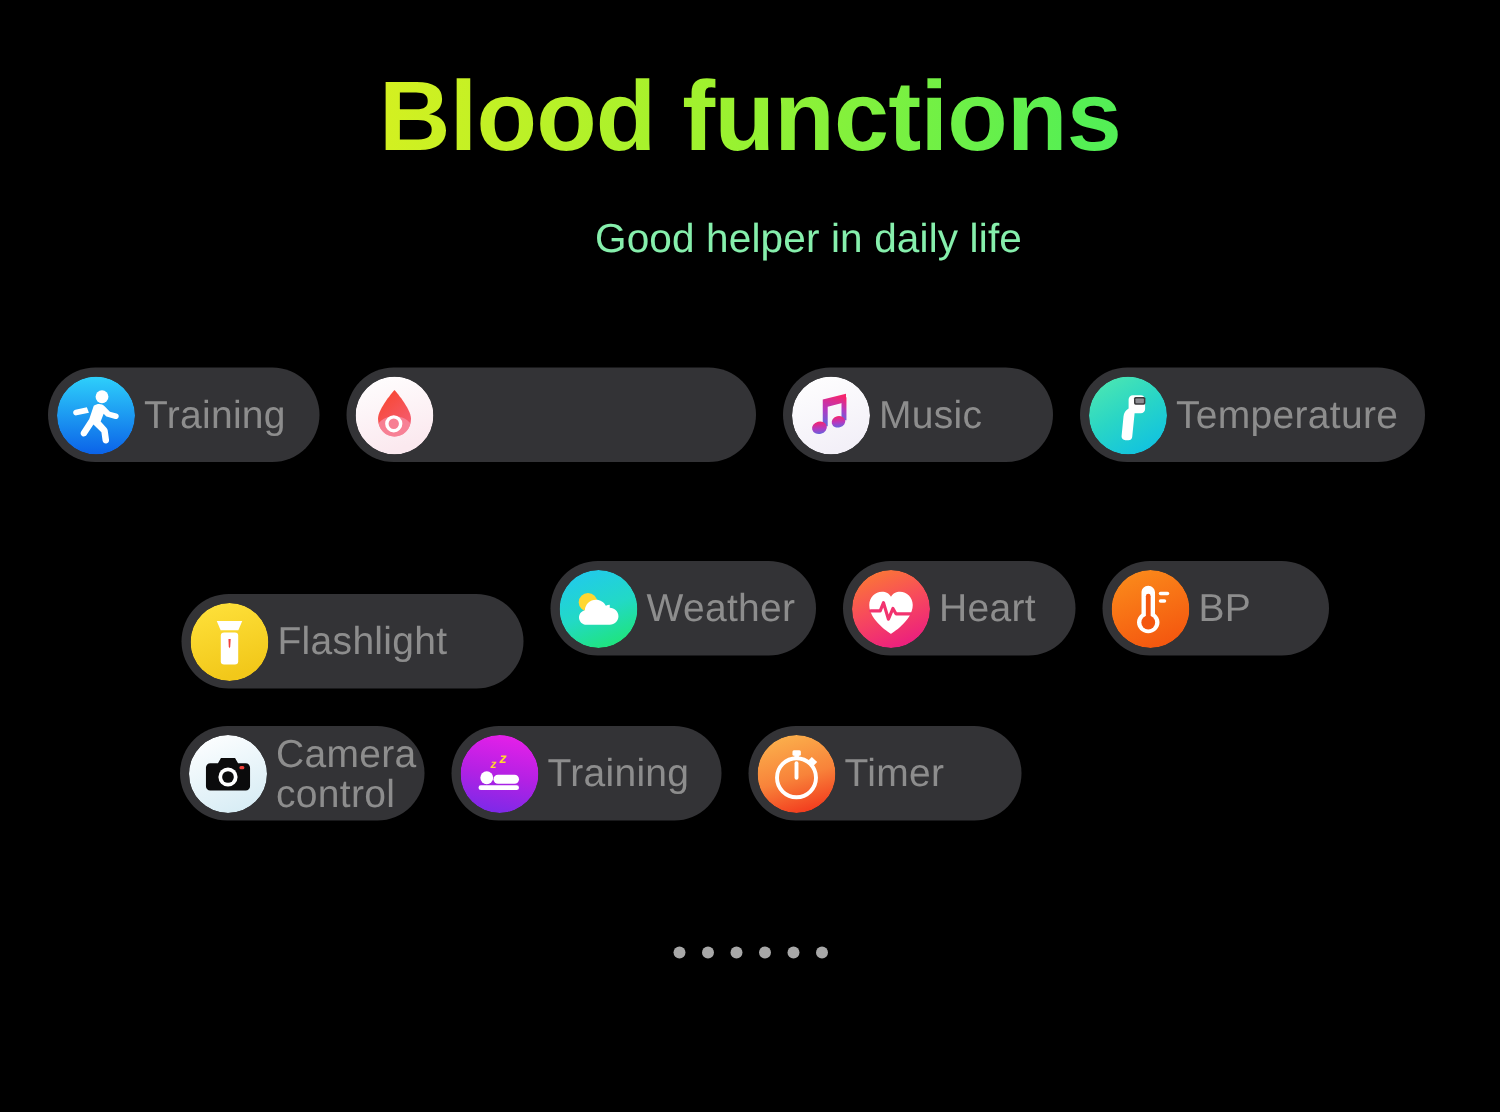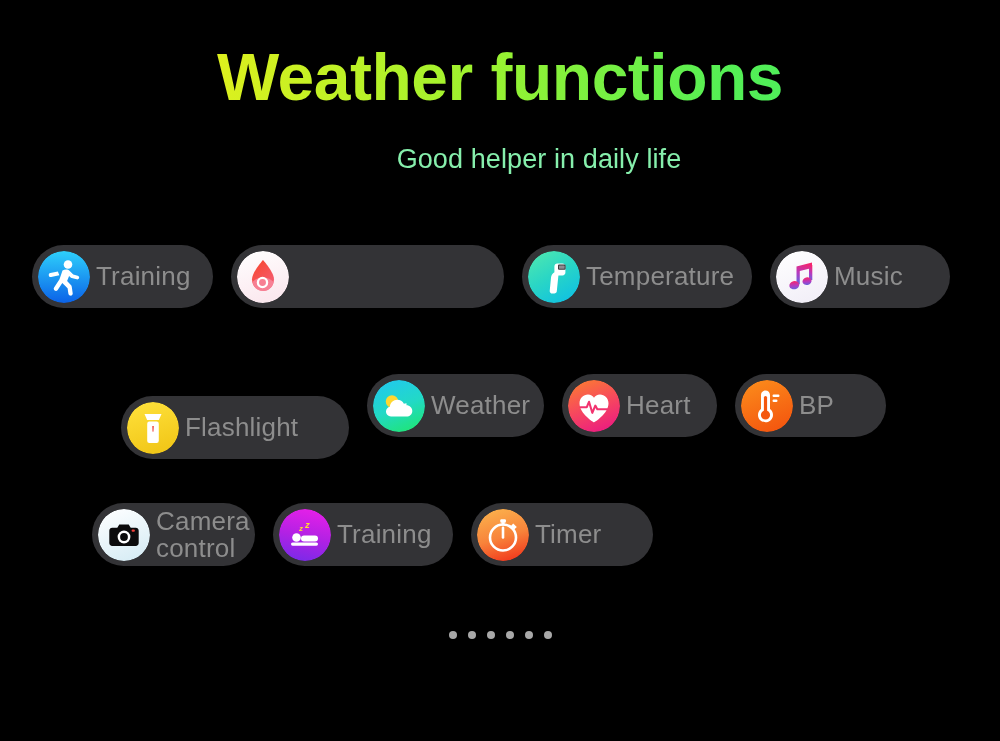--- a/index.html
+++ b/index.html
@@ -51,21 +51,21 @@
   .row {
     position: absolute;
     left: 0;
     width: 1000px;
     height: 64px;
     display: flex;
     align-items: flex-start;
   }
   #row-1 { top: 245px; padding-left: 32px; }
   #row-2 { top: 374px; padding-left: 121px; }
-  #row-3 { top: 503px; padding-left: 92px; }
+  #row-3 { top: 484px; padding-left: 120px; }
 
   .pill {
     position: relative;
     height: 63px;
     border-radius: 34px;
     background: #333336;
     display: flex;
     align-items: center;
     flex: none;
     margin-right: 18px;
@@ -125,21 +125,21 @@
   .dot {
     width: 8px;
     height: 8px;
     border-radius: 50%;
     background: #a8a8a8;
   }
 </style>
 </head>
 <body>
 
-<div class="title">Weather functions</div>
+<div class="title">Blood functions</div>
 <div class="subtitle">Good helper in daily life</div>
 
 <div class="row" id="row-1">
 
   <div class="pill w-training">
     <span class="icon">
       <svg viewBox="0 0 52 52">
         <defs>
             <linearGradient id="gTraining" x1="0" y1="0" x2="0" y2="1">
           <stop offset="0" stop-color="#2ed0fb"></stop>
@@ -169,41 +169,20 @@
             <stop offset="0" stop-color="#f8462f"></stop>
               <stop offset="1" stop-color="#f4607a"></stop>
           </linearGradient>
         </defs>
         <circle cx="26" cy="26" r="26" fill="url(#gBoBg)"></circle>
         <path d="M26 9c0 0 11 12.3 11 19.2C37 34.9 32.1 40 26 40s-11-5.1-11-11.8C15 21.3 26 9 26 9z" fill="url(#gDrop)"></path>
         <path d="M26 26.5c-4.2 0-8.2 1.8-10.6 4.6 0.8 5.1 5.3 8.9 10.6 8.9 5.3 0 9.8-3.8 10.6-8.9-2.4-2.8-6.4-4.6-10.6-4.6z" fill="#f7879c" opacity="0.85"></path>
         <circle cx="25.5" cy="31.5" r="4.6" fill="none" stroke="#ffffff" stroke-width="2.3"></circle>
       </svg>
     </span>
-  </div>
-
-  <div class="pill w-temperature">
-    <span class="icon">
-      <svg viewBox="0 0 52 52">
-        <defs>
-            <linearGradient id="gTemp" x1="0.1" y1="0" x2="0.7" y2="1">
-          <stop offset="0" stop-color="#4fe8b0"></stop>
-              <stop offset="0.5" stop-color="#2ad6c5"></stop>
-          <stop offset="1" stop-color="#11c2e0"></stop>
-        </linearGradient>
-          </defs>
-        <circle cx="26" cy="26" r="26" fill="url(#gTemp)"></circle>
-        <g fill="#ffffff">
-          <path d="M34.5 12.5c1.6 0 2.9 1.3 2.9 2.9v6.2c0 1.6-1.3 2.9-2.9 2.9h-4.1l-1.6 15.8c-0.1 1.3-1.2 2.2-2.5 2.2h-2.1c-1.4 0-2.6-1.2-2.5-2.6l1.3-13.2c0.2-2.3 1.5-4.3 3.4-5.4v-5.9c0-1.6 1.3-2.9 2.9-2.9z"></path>
-        </g>
-        <rect x="30" y="13.6" width="7.6" height="5.2" rx="1.1" fill="#3a3a3c"></rect>
-        <rect x="31" y="14.6" width="5.6" height="3.2" rx="0.6" fill="#8d8d92"></rect>
-      </svg>
-    </span>
-    <span class="pill-label">Temperature</span>
   </div>
 
   <div class="pill w-music">
     <span class="icon">
       <svg viewBox="0 0 52 52">
         <defs>
           <linearGradient id="gMusBg" x1="0" y1="0" x2="0.4" y2="1">
             <stop offset="0" stop-color="#ffffff"></stop>
               <stop offset="1" stop-color="#f3f0f8"></stop>
           </linearGradient>
@@ -218,20 +197,41 @@
           <path d="M36 11.5L20.5 15.4v17.8h3.3V20.1L36 17z"></path>
           <ellipse cx="18.3" cy="34.2" rx="5" ry="4.1" transform="rotate(-14 18.3 34.2)"></ellipse>
           <path d="M33 14.2v14.9h3.3V13.9z"></path>
           <ellipse cx="31" cy="30.2" rx="4.6" ry="3.8" transform="rotate(-14 31 30.2)"></ellipse>
         </g>
       </svg>
     </span>
     <span class="pill-label">Music</span>
   </div>
 
+  <div class="pill w-temperature">
+    <span class="icon">
+      <svg viewBox="0 0 52 52">
+        <defs>
+            <linearGradient id="gTemp" x1="0.1" y1="0" x2="0.7" y2="1">
+          <stop offset="0" stop-color="#4fe8b0"></stop>
+              <stop offset="0.5" stop-color="#2ad6c5"></stop>
+          <stop offset="1" stop-color="#11c2e0"></stop>
+        </linearGradient>
+          </defs>
+        <circle cx="26" cy="26" r="26" fill="url(#gTemp)"></circle>
+        <g fill="#ffffff">
+          <path d="M34.5 12.5c1.6 0 2.9 1.3 2.9 2.9v6.2c0 1.6-1.3 2.9-2.9 2.9h-4.1l-1.6 15.8c-0.1 1.3-1.2 2.2-2.5 2.2h-2.1c-1.4 0-2.6-1.2-2.5-2.6l1.3-13.2c0.2-2.3 1.5-4.3 3.4-5.4v-5.9c0-1.6 1.3-2.9 2.9-2.9z"></path>
+        </g>
+        <rect x="30" y="13.6" width="7.6" height="5.2" rx="1.1" fill="#3a3a3c"></rect>
+        <rect x="31" y="14.6" width="5.6" height="3.2" rx="0.6" fill="#8d8d92"></rect>
+      </svg>
+    </span>
+    <span class="pill-label">Temperature</span>
+  </div>
+
 </div>
 
 <div class="row" id="row-2">
 
   <div class="pill w-flashlight">
     <span class="icon">
       <svg viewBox="0 0 52 52">
         <defs>
             <linearGradient id="gFlash" x1="0" y1="0" x2="0.3" y2="1">
           <stop offset="0" stop-color="#ffe23c"></stop>

